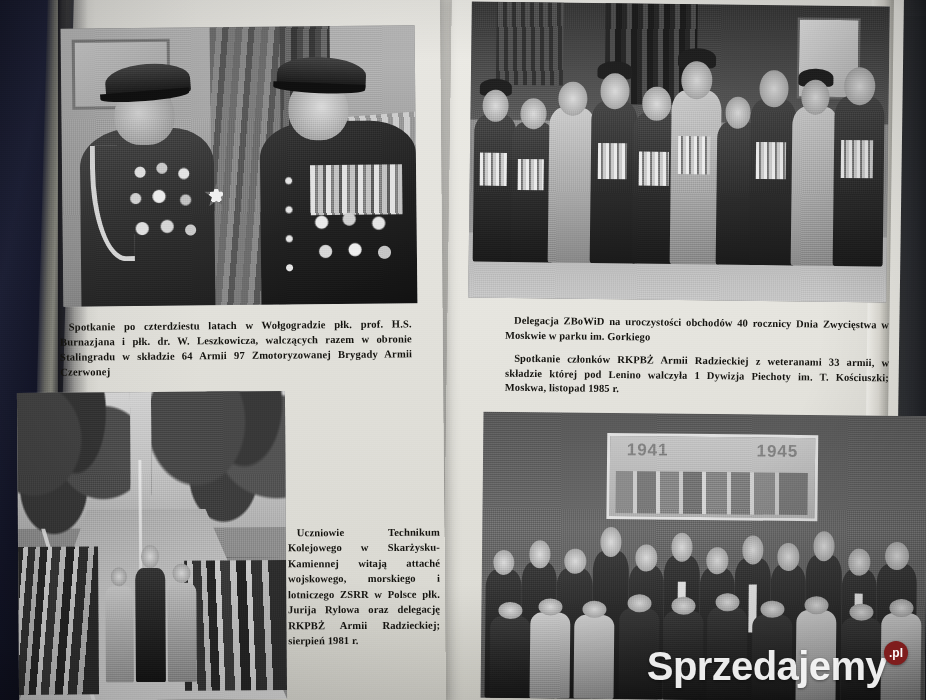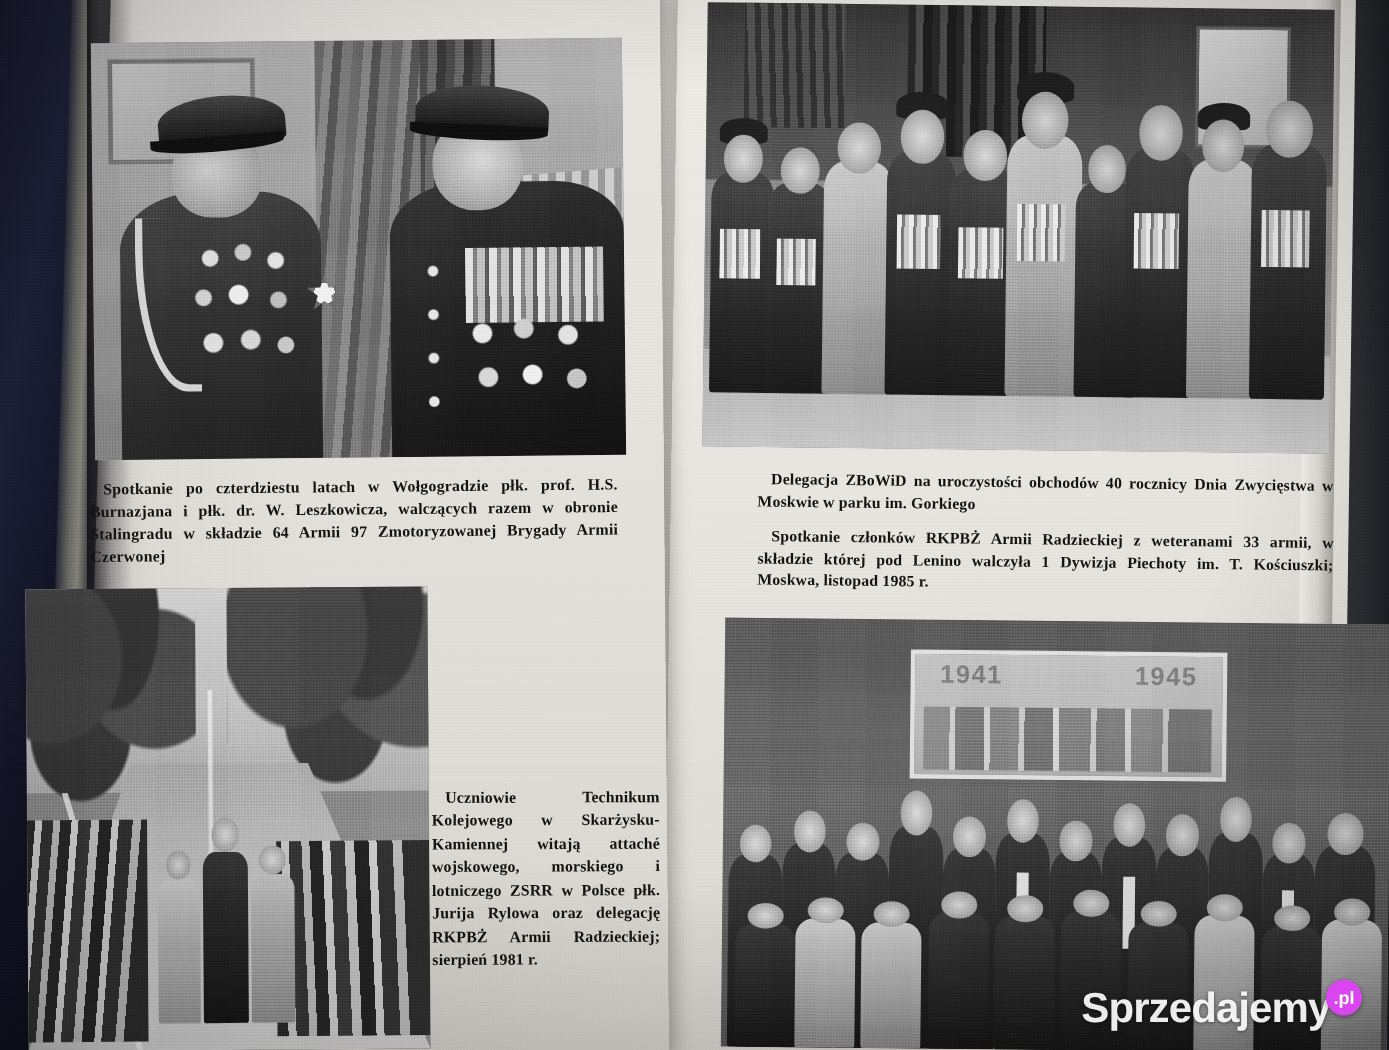--- a/index.html
+++ b/index.html
@@ -451,31 +451,31 @@
   
   #watermark {
     position: absolute;
     right: 18px; bottom: 14px;
     display: flex; align-items: flex-start;
     pointer-events: none;
   }
   #watermark .wm-text {
     font-family: "Liberation Sans", "DejaVu Sans", sans-serif;
     font-weight: 700;
-    font-size: 28px;
+    font-size: 40px;
     letter-spacing: -0.6px;
     color: rgba(255,255,255,.92);
     text-shadow: 0 1px 3px rgba(0,0,0,.45);
     line-height: 1;
   }
   #watermark .wm-badge {
     margin-left: -3px; margin-top: -5px;
     width: 24px; height: 24px;
     border-radius: 50%;
-    background: #d946ef;
+    background: #7f1d1d;
     color: #fff;
     font-family: "Liberation Sans", "DejaVu Sans", sans-serif;
     font-weight: 700;
     font-size: 12px;
     display: flex; align-items: center; justify-content: center;
     box-shadow: 0 1px 3px rgba(0,0,0,.4);
   }
 
   
   .page-vignette {

